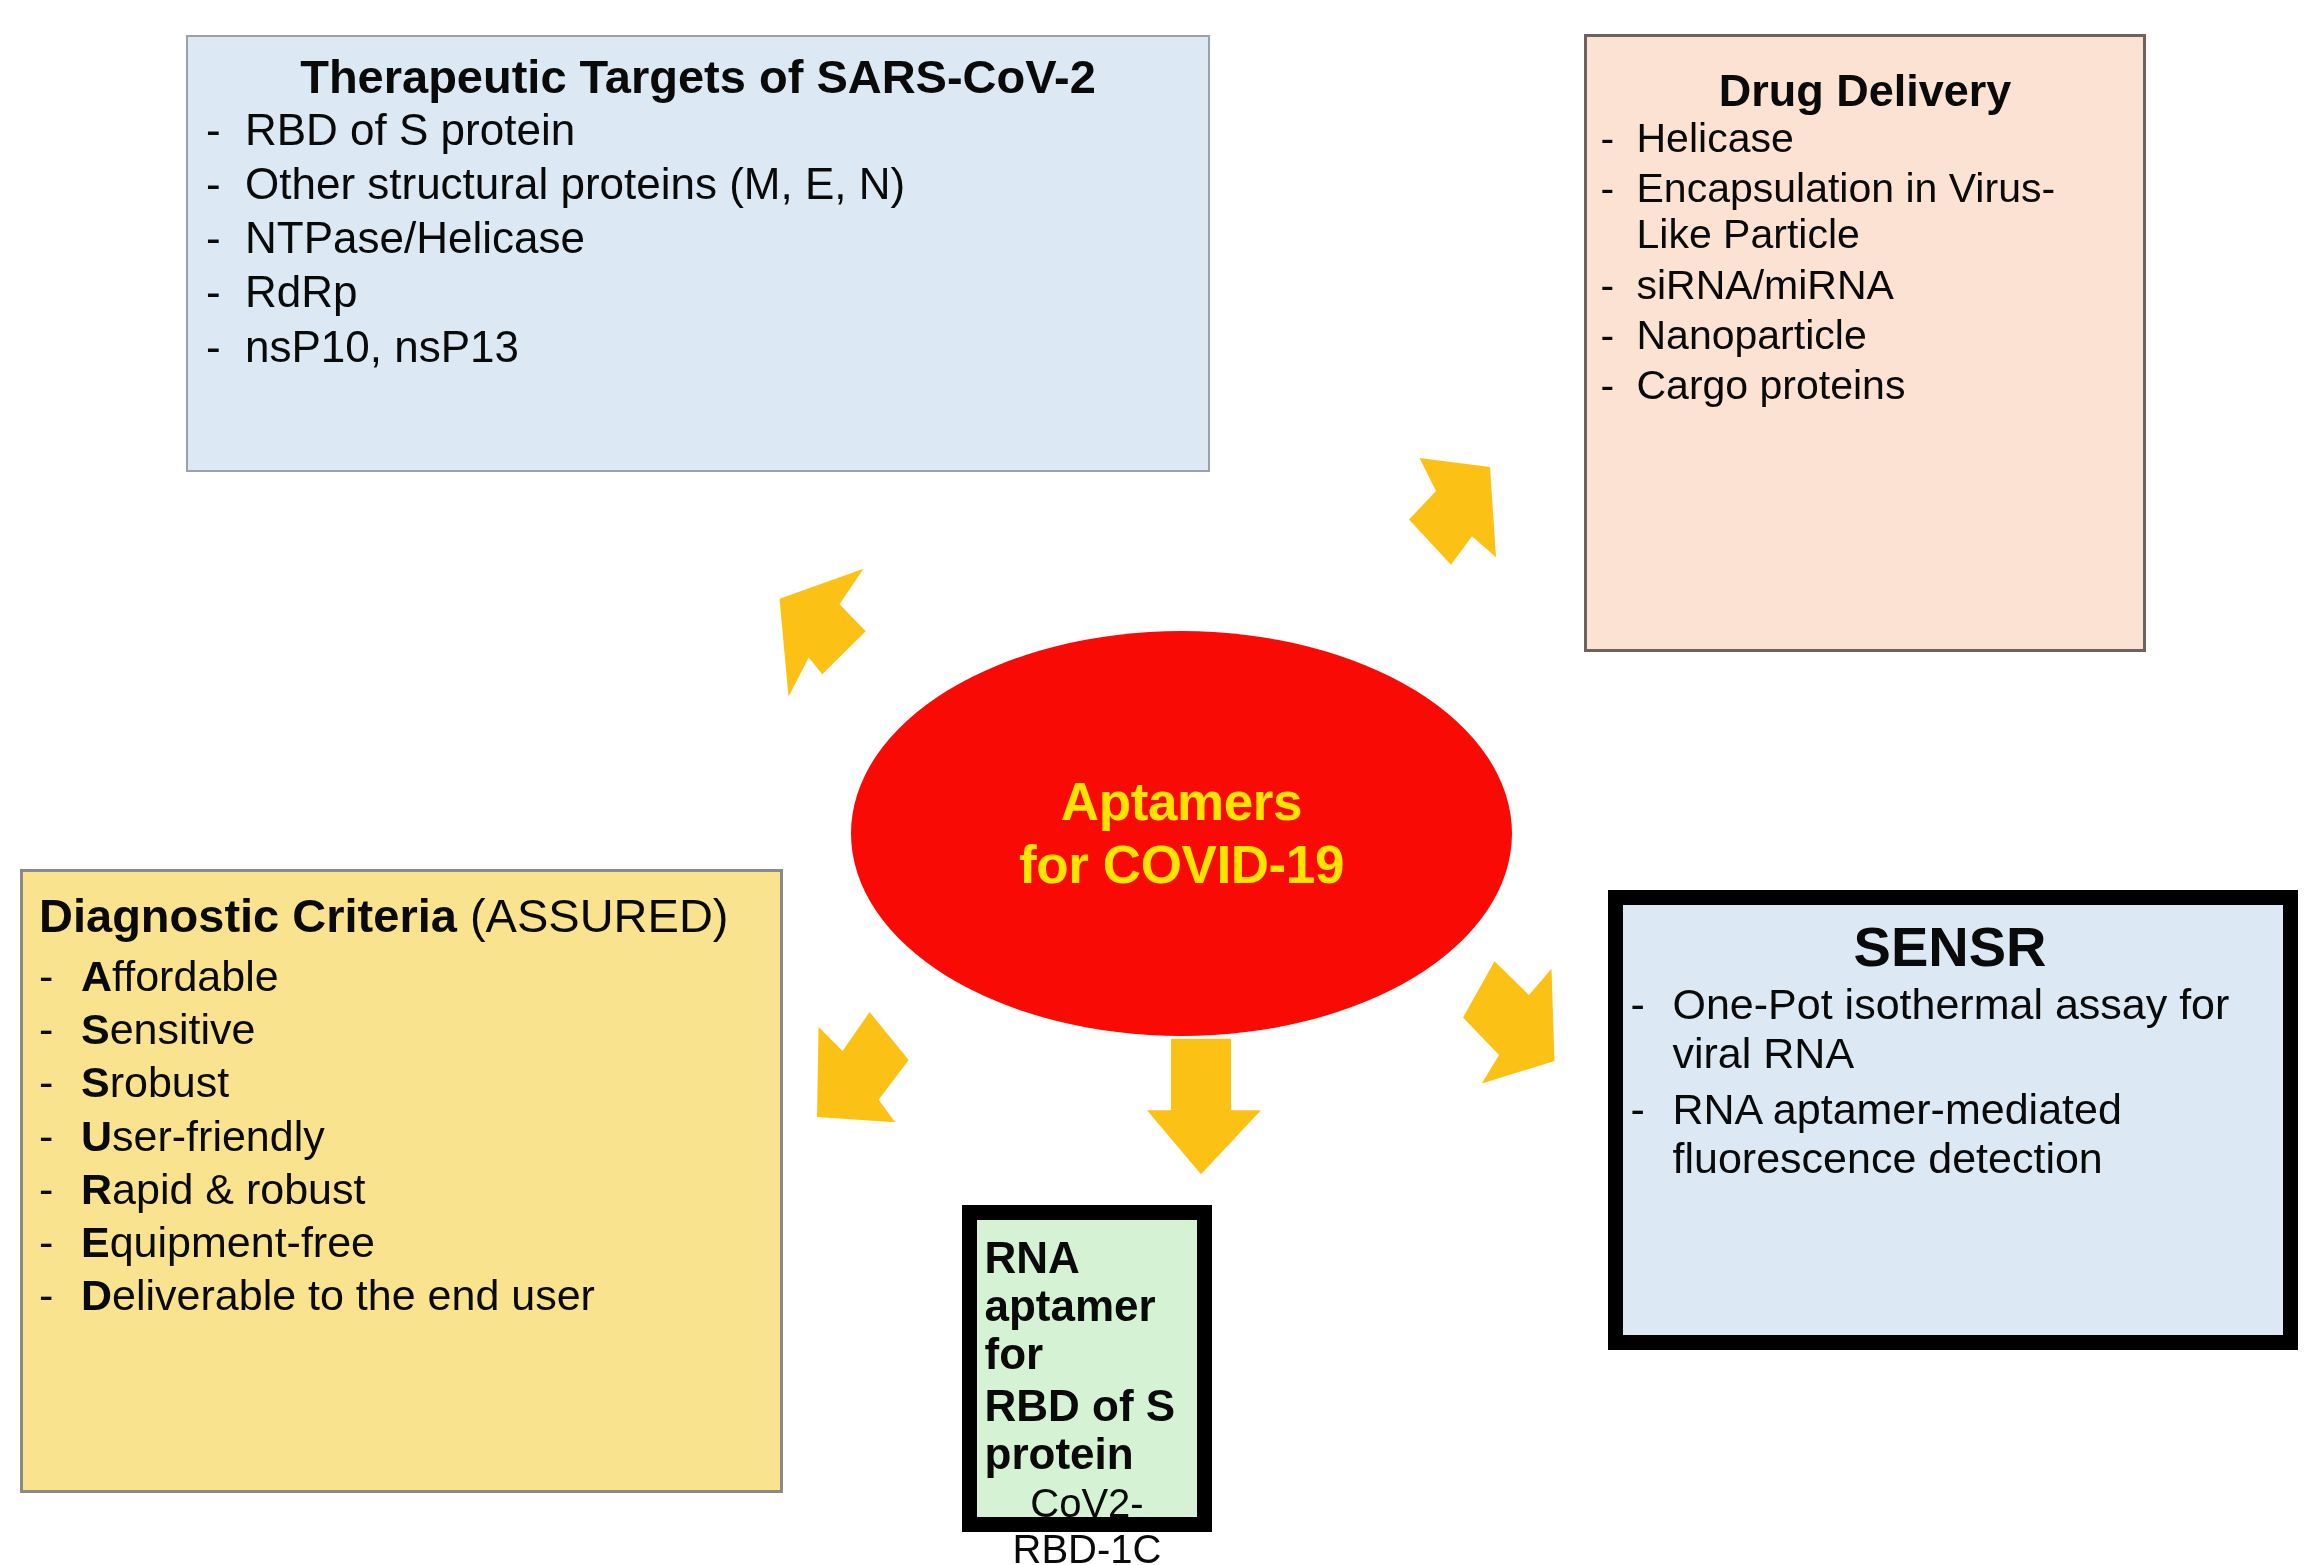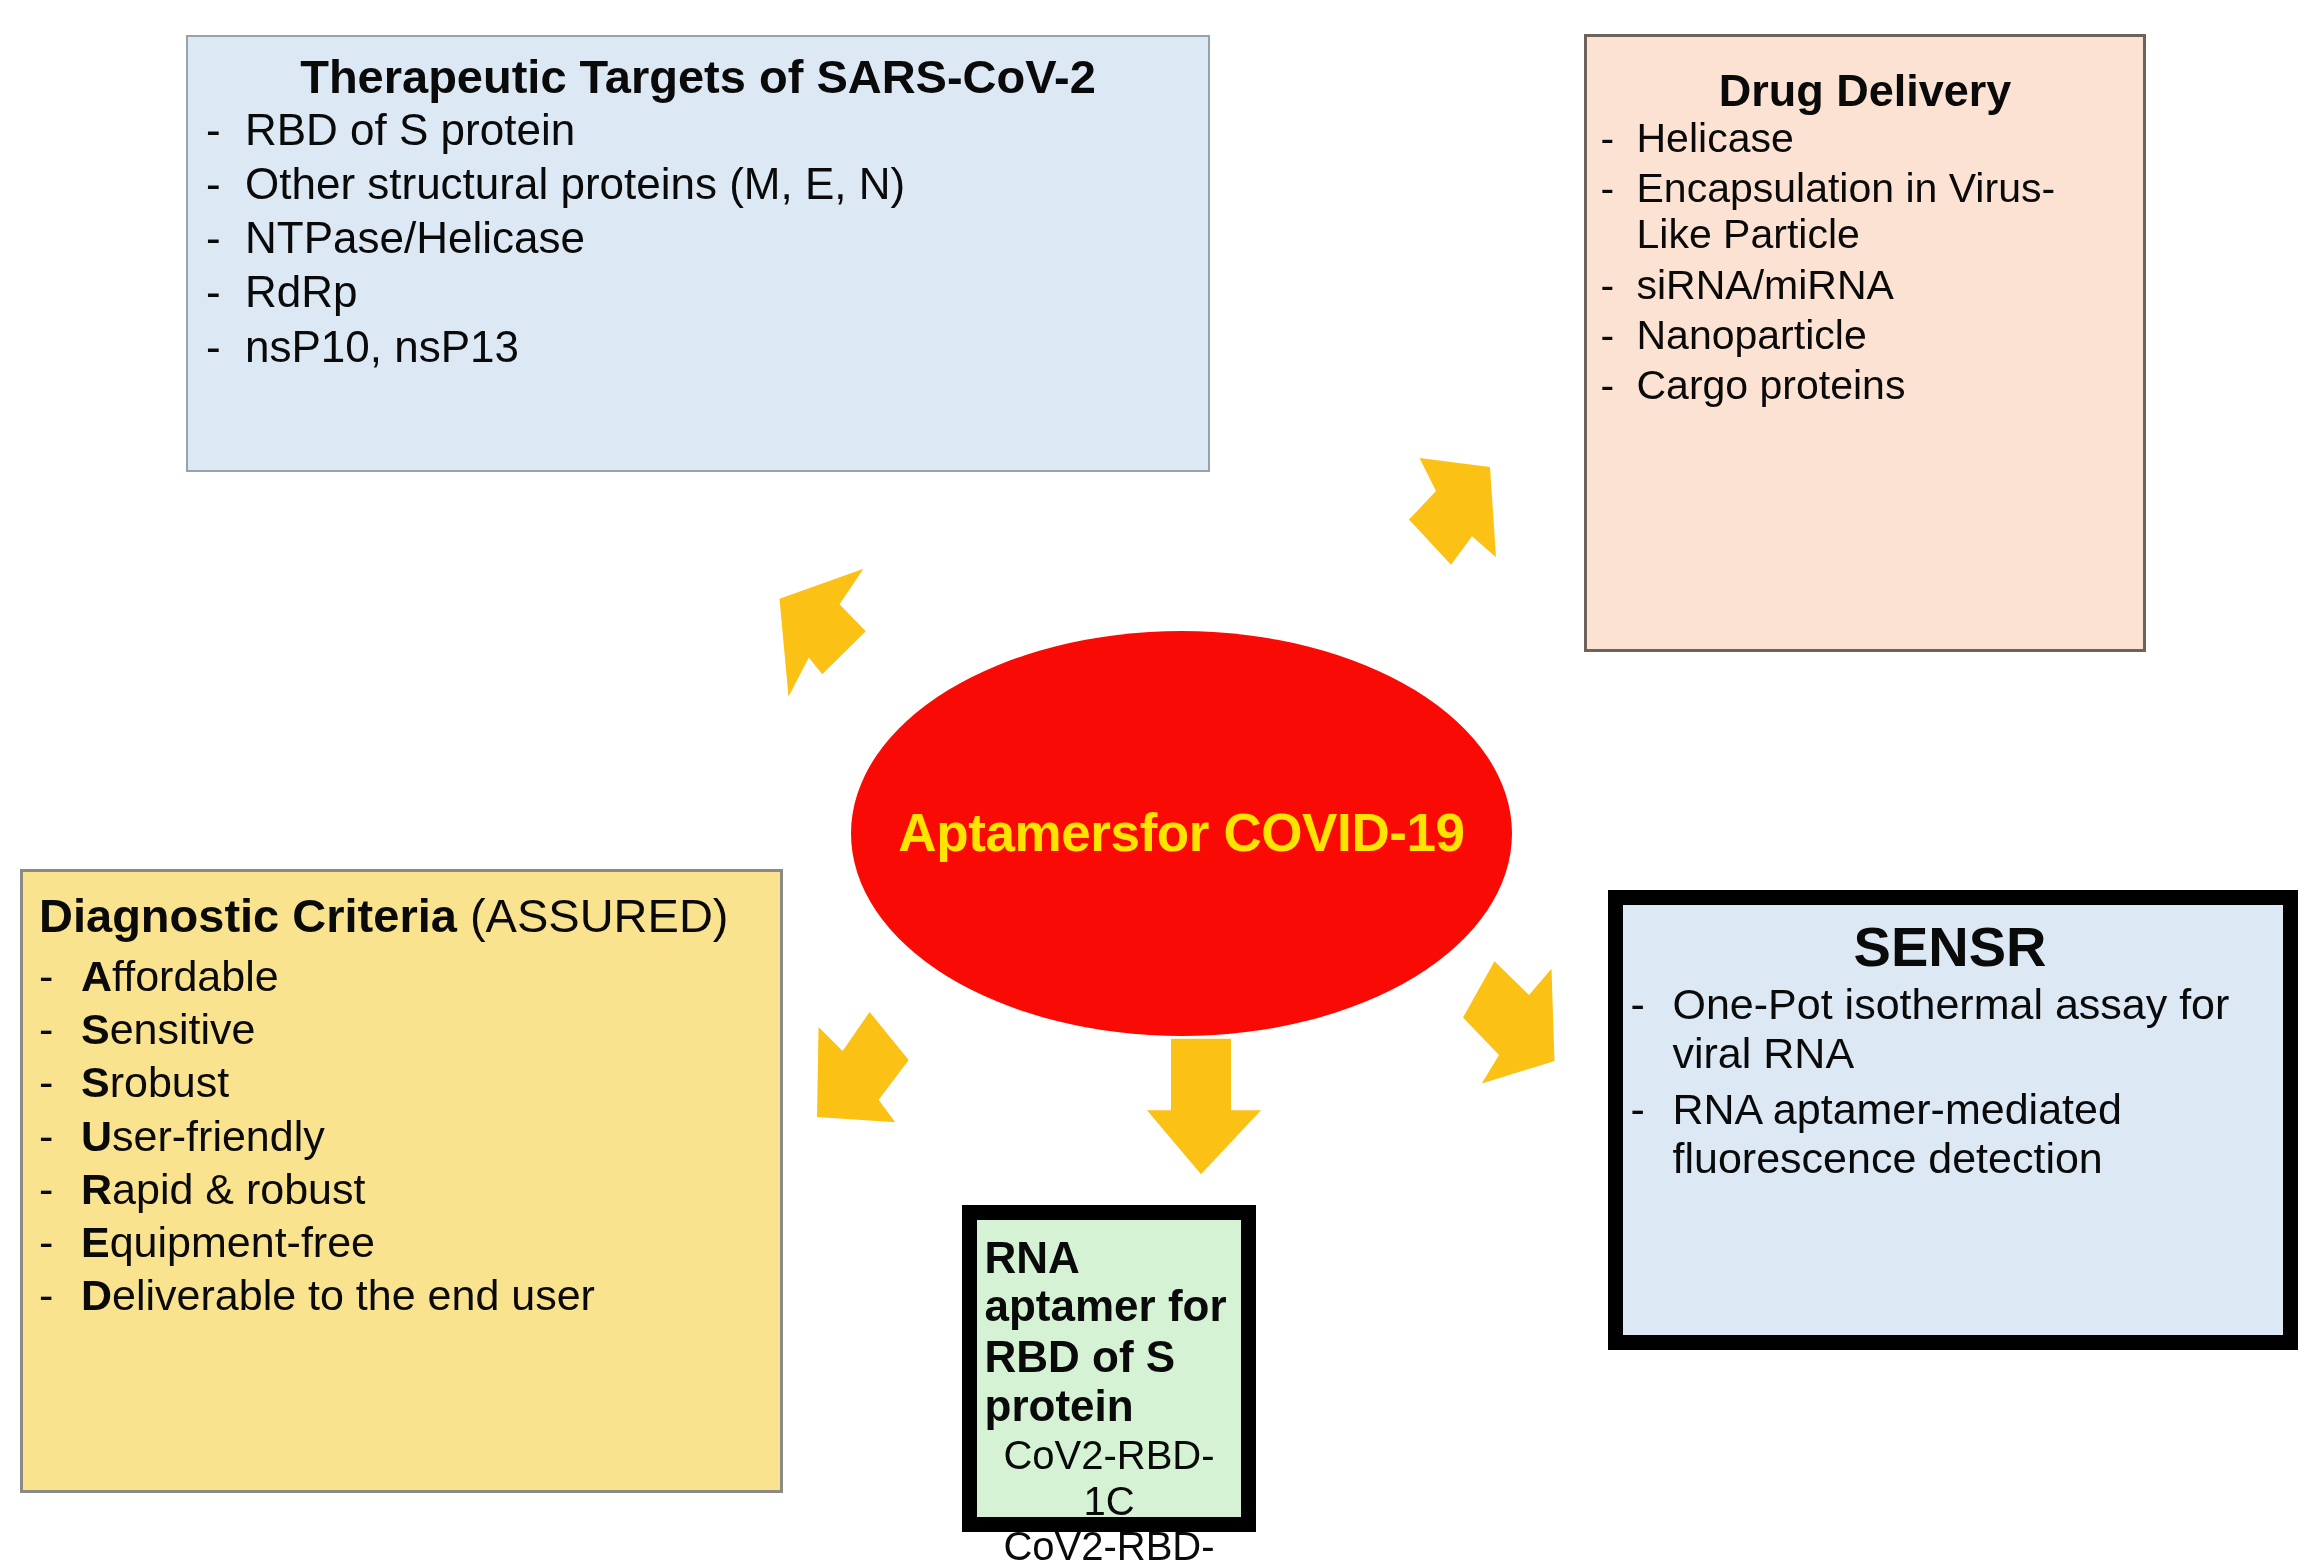--- a/index.html
+++ b/index.html
@@ -43,36 +43,36 @@
   }
   
   #box-sensr {
     left: 1608px; top: 890px; width: 690px; height: 460px;
     background: #dce8f4;
     border: 15px solid #000000;
     padding: 10.5px 13.5px 0 7.5px;
   }
   
   #box-rna {
-    left: 962px; top: 1205px; width: 294px; height: 327px;
+    left: 962px; top: 1205px; width: 250px; height: 327px;
     background: #d5f2d5;
     border: 15px solid #000000;
     padding: 13.5px 7.5px 0 7.5px;
     text-align: center;
   }
 
   
   #center-ellipse {
     position: absolute;
     left: 851px; top: 631px;
     width: 661px; height: 405px;
     background: #fa0a05;
     border-radius: 50%;
     display: flex;
-    flex-direction: row;
+    flex-direction: column;
     align-items: center;
     justify-content: center;
     color: #ffe400;
     font-weight: bold;
     font-size: 53px;
     line-height: 1.18;
     letter-spacing: -0.4px;
   }
   #center-ellipse .line { display: block; }
 

